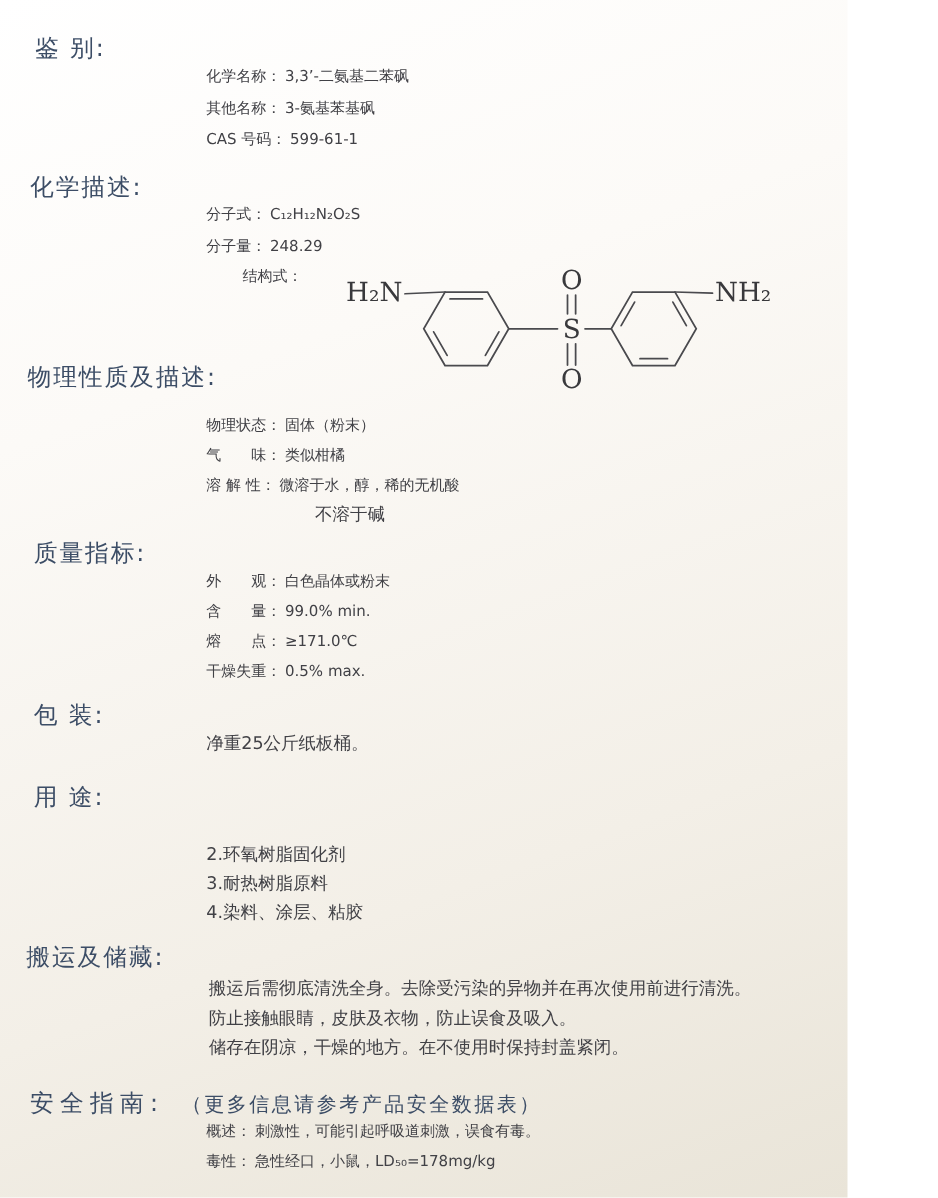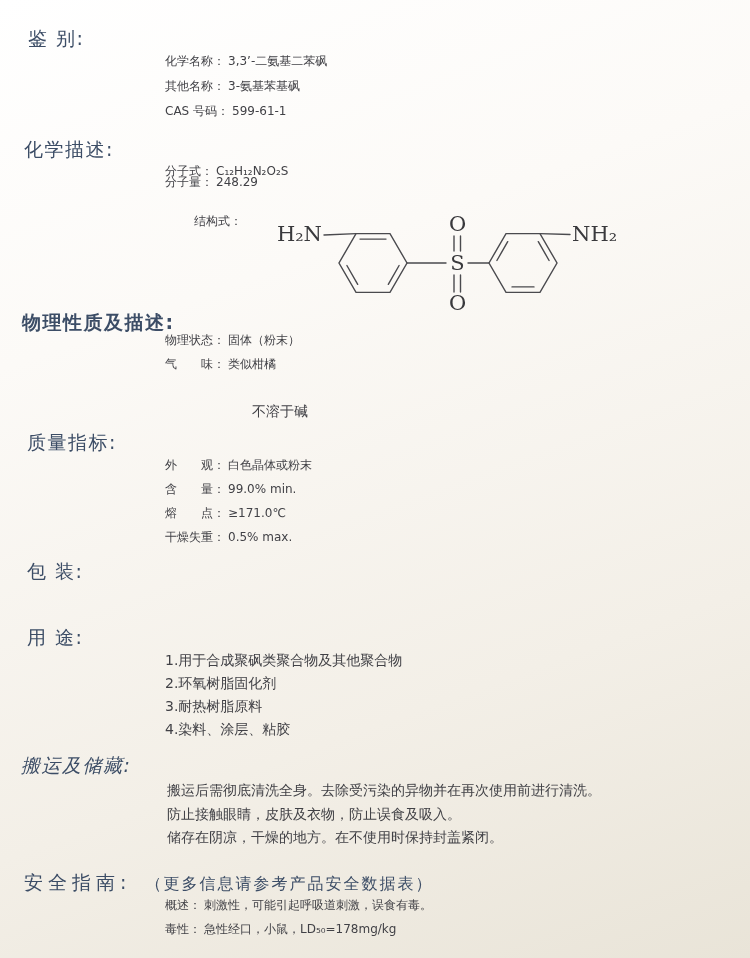--- a/index.html
+++ b/index.html
@@ -1,18 +1,18 @@
 <!DOCTYPE html>
 <html><head>
 <meta charset="utf-8">
 <style>
   html,body{margin:0;padding:0;}
   .page{
     position:relative;
-    width:750px;height:958px;
+    width:678px;height:958px;
     overflow:hidden;
     background:linear-gradient(160deg,#ffffff 0%,#fcfaf7 30%,#f3efe7 70%,#e9e4d8 100%);
     font-family:"DejaVu Sans","Liberation Sans",sans-serif;
     color:#45454a;
   }
   .sec-h{
     position:absolute;
     font-size:19px;
     letter-spacing:1.5px;
     color:#3c4d66;
@@ -69,21 +69,21 @@
     <span class="lbl">其他名称：</span><span class="val">3-氨基苯基砜</span>
   </div>
   <div class="row" style="top:103px;">
     <span class="lbl">CAS 号码：</span><span class="val">599-61-1</span>
   </div>
 
   <div class="sec-h" style="left:24px;top:137px;">化学描述:</div>
   <div class="row" style="top:163px;">
     <span class="lbl">分子式：</span><span class="val">C₁₂H₁₂N₂O₂S</span>
   </div>
-  <div class="row" style="top:174px;">
+  <div class="row" style="top:189px;">
     <span class="lbl">分子量：</span><span class="val">248.29</span>
   </div>
   <div class="row" style="top:213px;margin-left:29px;">
     <span class="lbl">结构式：</span>
   </div>
 
   <svg class="structure" viewBox="0 0 420 104">
 
     <line x1="74" y1="27" x2="106" y2="25.6"></line>
 
@@ -107,52 +107,55 @@
 
     <line x1="290" y1="25.6" x2="320" y2="26.5"></line>
 
     <text x="72" y="33" text-anchor="end">H₂N</text>
     <text x="207.5" y="23" text-anchor="middle">O</text>
     <text x="207.5" y="62" text-anchor="middle">S</text>
     <text x="207.5" y="102" text-anchor="middle">O</text>
     <text x="322" y="33" text-anchor="start">NH₂</text>
   </svg>
 
-  <div class="sec-h" style="left:22px;top:310px;font-weight:bold;">物理性质及描述:</div>
+  <div class="sec-h" style="left:22px;top:289px;">物理性质及描述:</div>
   <div class="row" style="top:332px;">
     <span class="lbl">物理状态：</span><span class="val">固体（粉末）</span>
   </div>
   <div class="row" style="top:356px;">
     <span class="lbl">气　　味：</span><span class="val">类似柑橘</span>
+  </div>
+  <div class="row" style="top:380px;">
+    <span class="lbl">溶 解 性：</span><span class="val">微溶于水，醇，稀的无机酸</span>
   </div>
   <div class="plain-line" style="left:252px;top:403px;">不溶于碱</div>
 
   <div class="sec-h" style="left:27px;top:430px;">质量指标:</div>
   <div class="row" style="top:457px;">
     <span class="lbl">外　　观：</span><span class="val">白色晶体或粉末</span>
   </div>
   <div class="row" style="top:481px;">
     <span class="lbl">含　　量：</span><span class="val">99.0% min.</span>
   </div>
   <div class="row" style="top:505px;">
     <span class="lbl">熔　　点：</span><span class="val">≥171.0℃</span>
   </div>
   <div class="row" style="top:529px;">
     <span class="lbl">干燥失重：</span><span class="val">0.5% max.</span>
   </div>
 
   <div class="sec-h" style="left:27px;top:559px;">包 装:</div>
+  <div class="plain-line" style="left:165px;top:586px;">净重25公斤纸板桶。</div>
 
   <div class="sec-h" style="left:27px;top:625px;">用 途:</div>
-  <div class="plain-line" style="left:165px;top:652px;">1.用于合成聚砜类聚合物及其他聚合物</div>
   <div class="plain-line" style="left:165px;top:675px;">2.环氧树脂固化剂</div>
   <div class="plain-line" style="left:165px;top:698px;">3.耐热树脂原料</div>
   <div class="plain-line" style="left:165px;top:721px;text-align:center;">4.染料、涂层、粘胶</div>
 
-  <div class="sec-h" style="left:21px;top:753px;font-style:italic;">搬运及储藏:</div>
+  <div class="sec-h" style="left:21px;top:753px;">搬运及储藏:</div>
   <div class="plain-line" style="left:167px;top:782px;">搬运后需彻底清洗全身。去除受污染的异物并在再次使用前进行清洗。</div>
   <div class="plain-line" style="left:167px;top:806px;">防止接触眼睛，皮肤及衣物，防止误食及吸入。</div>
   <div class="plain-line" style="left:167px;top:829px;">储存在阴凉，干燥的地方。在不使用时保持封盖紧闭。</div>
 
   <div class="sec-h" style="left:24px;top:870px;">
     <span class="safety-head">安全指南:</span><span class="safety-head-note">（更多信息请参考产品安全数据表）</span>
   </div>
   <div class="row" style="top:897px;">
     <span class="lbl">概述：</span><span class="val">刺激性，可能引起呼吸道刺激，误食有毒。</span>
   </div>

